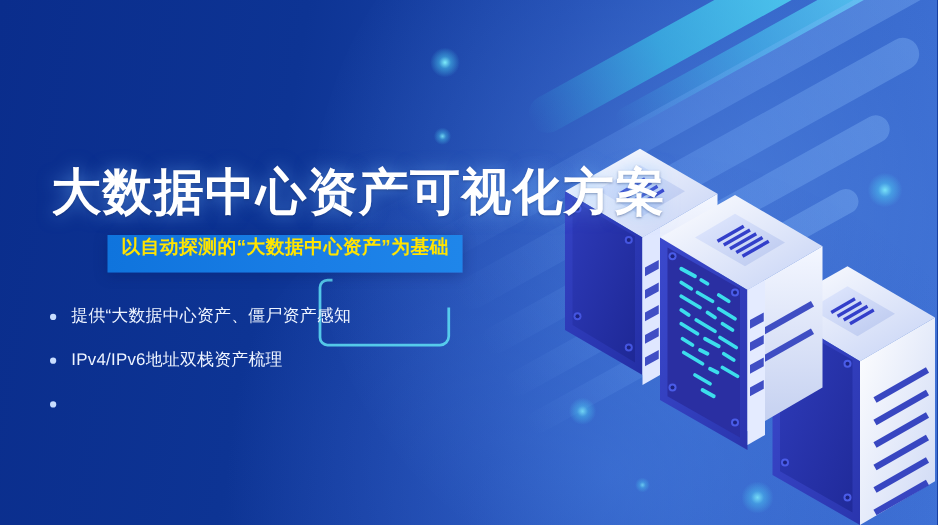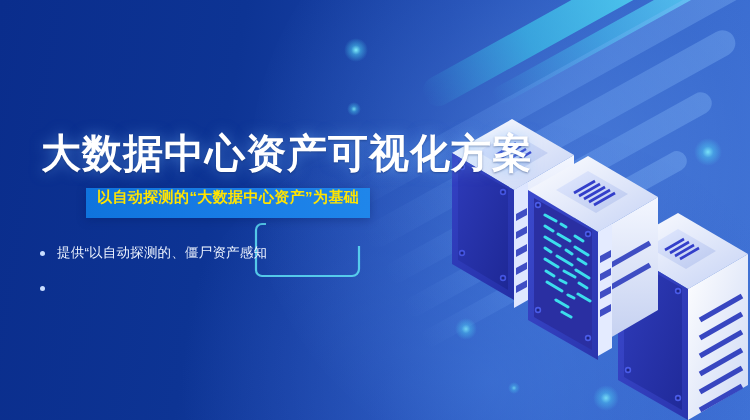--- a/index.html
+++ b/index.html
@@ -358,20 +358,24 @@
 
     <div class="title">大数据中心资产可视化方案</div>
 
     <div class="subtitle-bar">
       <span class="subtitle-text">以自动探测的“大数据中心资产”为基础</span>
     </div>
 
     <div class="bullets">
       <div class="bullet-row">
         <span class="bullet-dot"></span>
-        <span class="bullet-text">提供“以自动探测的、僵尸资产感知</span>
+        <span class="bullet-text">提供“大数据中心资产、僵尸资产感知</span>
+      </div>
+      <div class="bullet-row">
+        <span class="bullet-dot"></span>
+        <span class="bullet-text">IPv4/IPv6地址双栈资产梳理</span>
       </div>
       <div class="bullet-row">
         <span class="bullet-dot"></span>
       </div>
     </div>
   </div>
 </div>
 
 </body></html>

